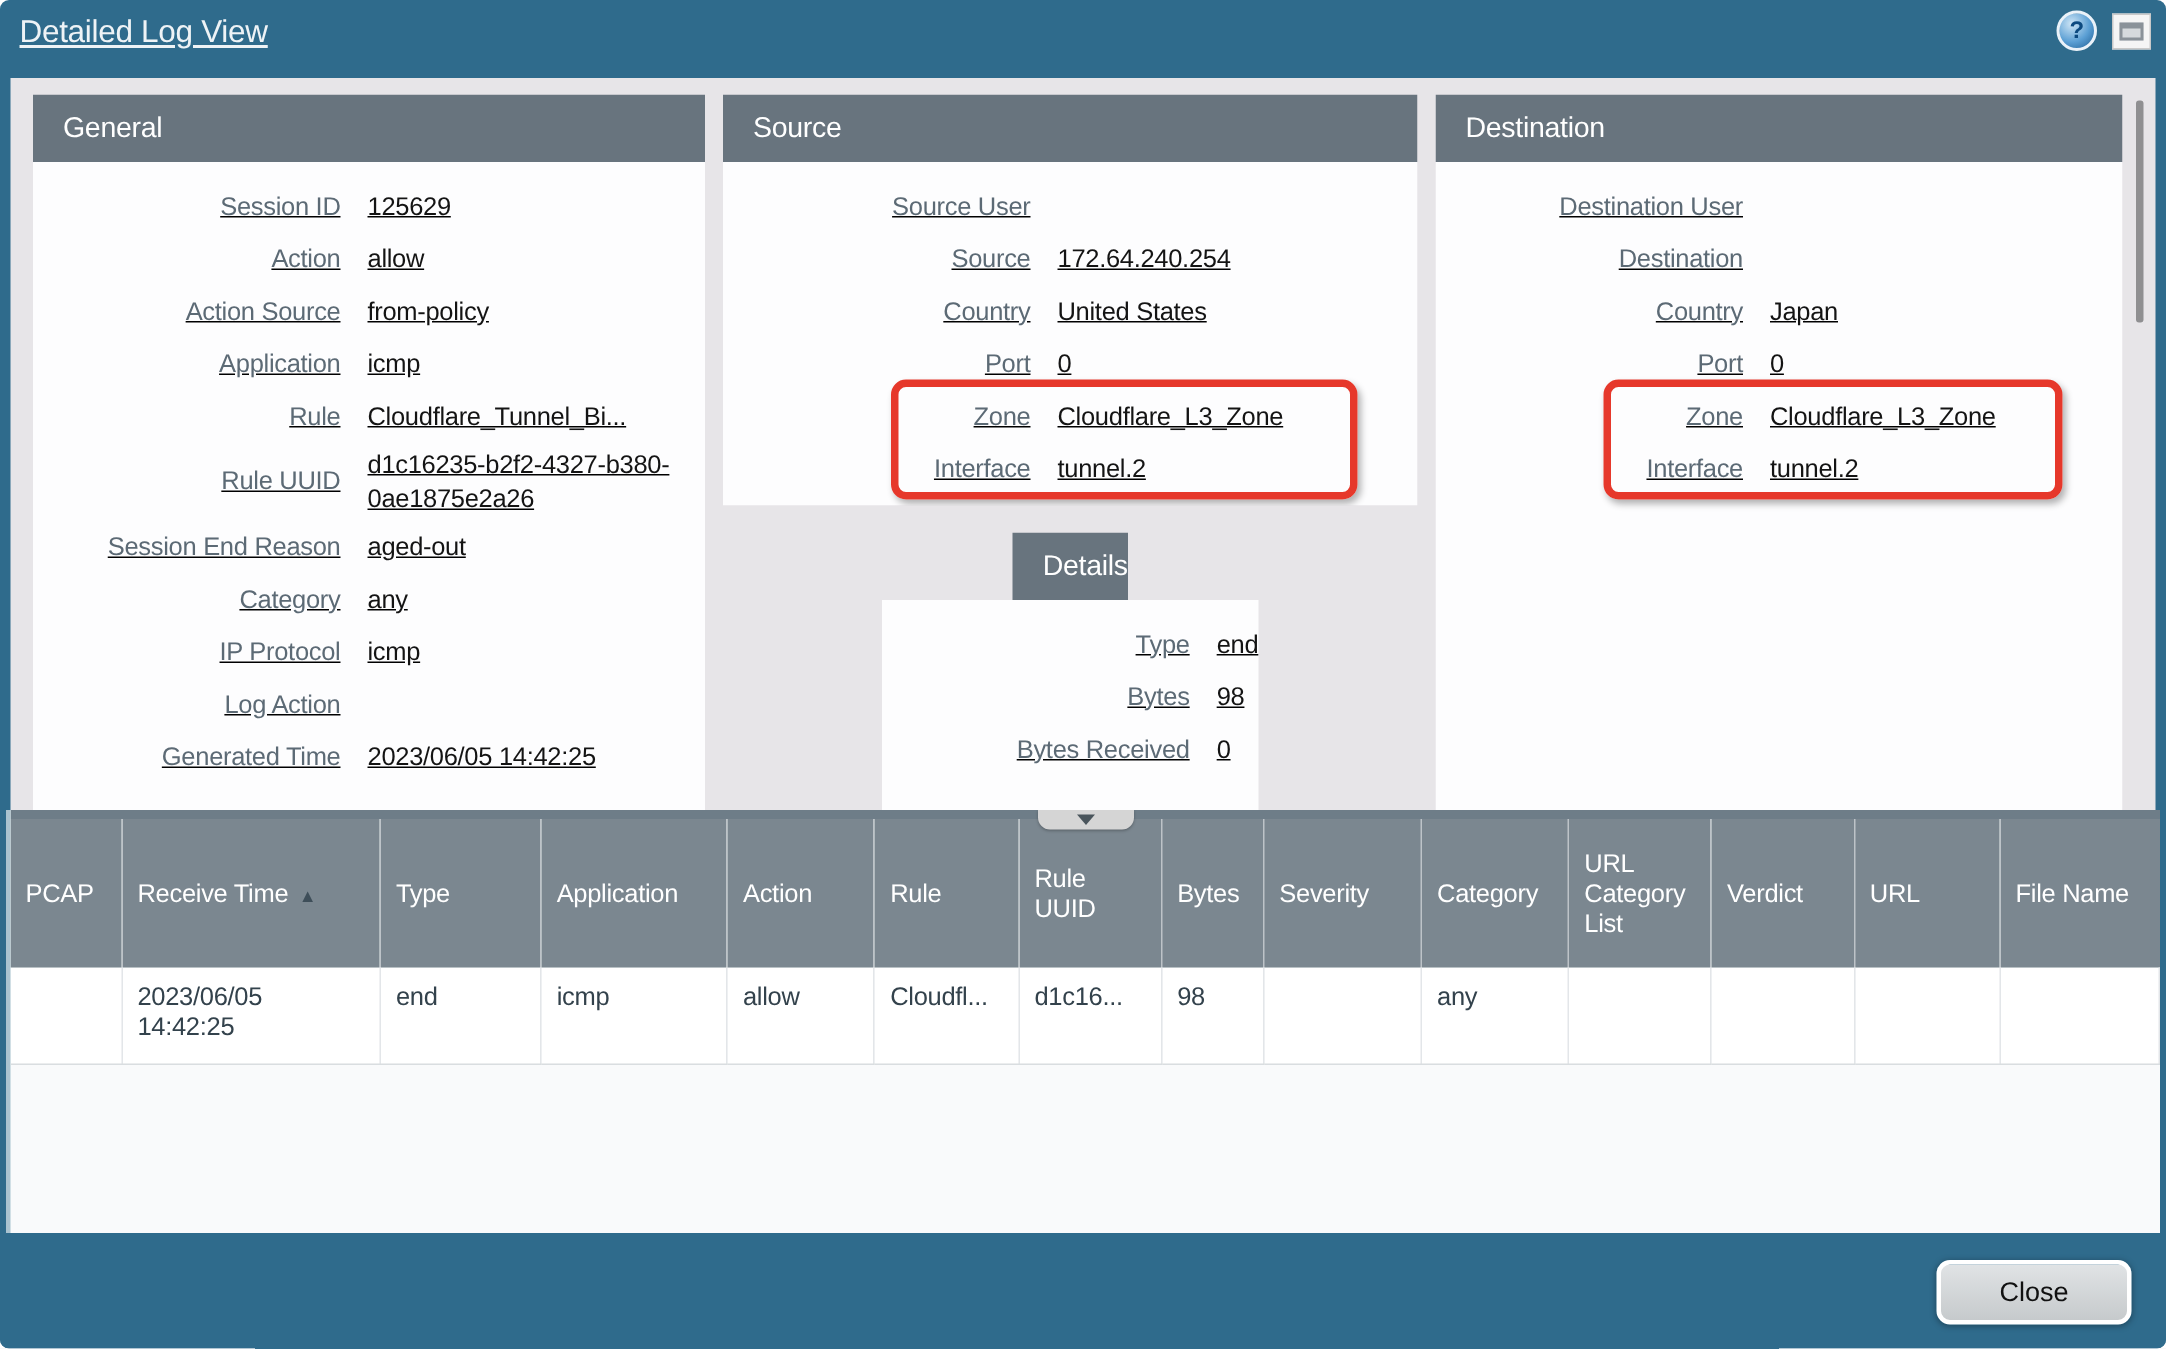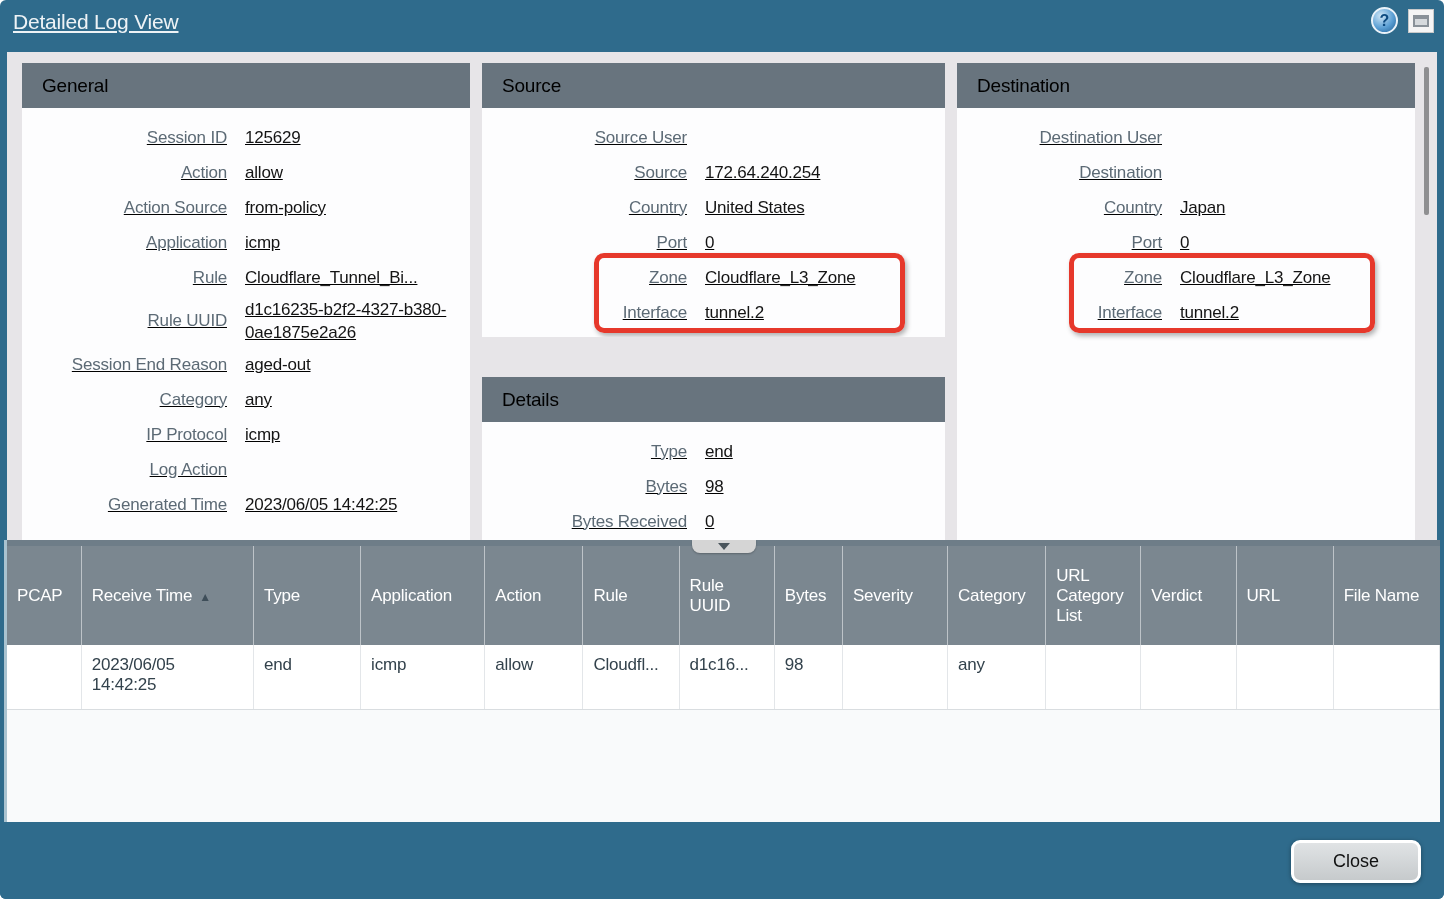--- a/index.html
+++ b/index.html
@@ -44,27 +44,27 @@
 
   
   .top-section{
     position:absolute;top:52px;left:7px;right:7px;height:488px;
     background:var(--content-grey);
     padding:11px 22px 0 15px;display:flex;gap:12px;overflow:hidden;
   }
   .panel{display:flex;flex-direction:column;overflow:hidden;}
   .panel-header{
     height:45px;flex:0 0 45px;background:var(--panel-header-grey);
-    color:#000000;font-size:19px;line-height:45px;padding-left:20px;letter-spacing:-0.2px;
+    color:#ffffff;font-size:19px;line-height:45px;padding-left:20px;letter-spacing:-0.2px;
   }
   .panel-body{background:#fdfdfe;flex:1;padding-top:12px;position:relative;text-decoration:underline;}
   .panel-general{width:448px;flex:0 0 448px;height:520px;}
   .mid-col{width:463px;flex:0 0 463px;display:flex;flex-direction:column;}
   .panel-source{height:274px;flex:0 0 274px;}
-  .panel-details{margin-top:40px;height:220px;flex:0 0 220px;}
+  .panel-details{margin-top:18px;height:220px;flex:0 0 220px;align-items:center;}
   .panel-destination{flex:1;height:540px;}
 
   .field-row{display:flex;min-height:35px;align-items:center;font-size:17px;letter-spacing:-0.2px;}
   .flabel{width:205px;flex:0 0 205px;text-align:right;color:var(--label-grey);}
   .fvalue{margin-left:18px;flex:1;color:var(--value-dark);line-height:23px;word-break:break-all;max-width:210px;padding:3px 0;}
 
   .hl-group{position:relative;}
   .red-frame{
     position:absolute;left:112px;right:40px;top:-7px;bottom:-3px;
     border:5px solid var(--red);border-radius:10px;

